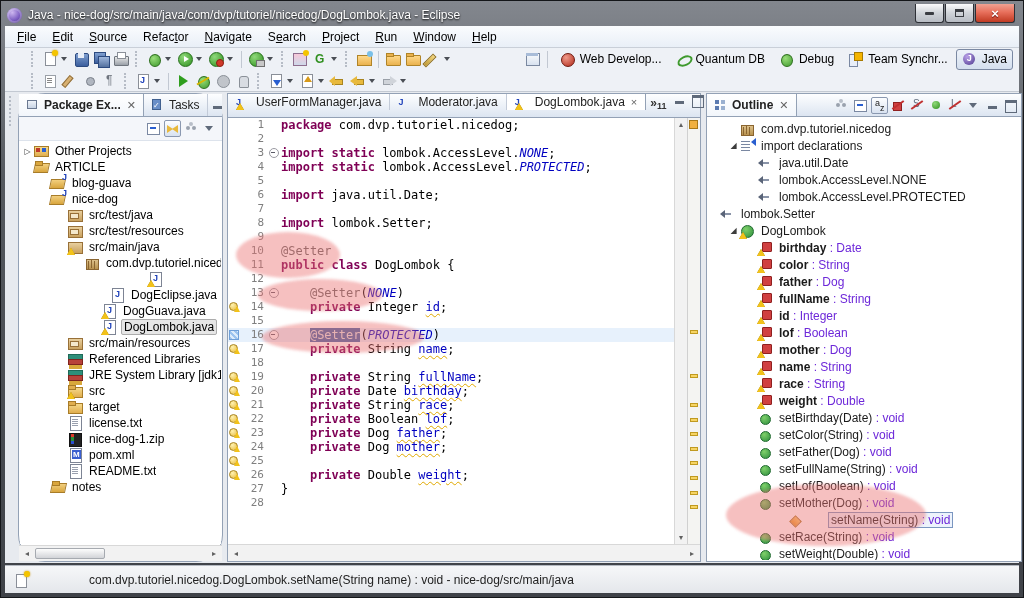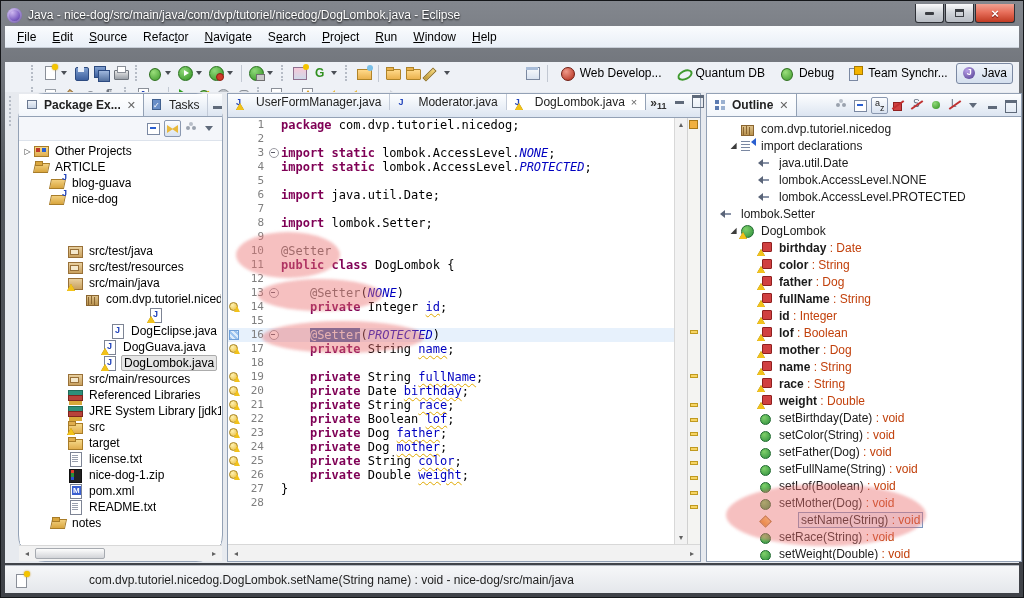--- a/index.html
+++ b/index.html
@@ -21,21 +21,21 @@
   .wbtn.close{background:linear-gradient(#f0a293,#e8705c 45%,#c03a22);}
   .g-min{width:9px;height:3px;background:#3a3d42;border-radius:1px;}
   .g-max{width:9px;height:8px;border:1px solid #3a3d42;border-top:3px solid #3a3d42;background:transparent;}
   .g-x{font-size:13px;line-height:1;color:#fff;text-shadow:0 1px 1px #600;}
   
   .menubar{position:absolute;left:4px;right:4px;top:25px;height:22px;display:flex;align-items:center;
     background:linear-gradient(#fafcfe,#e9eff7);border-bottom:1px solid #c9cfd8;padding-left:4px;}
   .mitem{padding:3px 8px;color:#000;}
   .mitem u{text-decoration:underline;}
   
-  .toolbar{position:absolute;left:4px;right:4px;top:61px;height:44px;background:#eef1f6;
+  .toolbar{position:absolute;left:4px;right:4px;top:47px;height:44px;background:#eef1f6;
     border-bottom:1px solid #c3c9d2;padding-left:20px;}
   .trow{display:flex;align-items:center;height:22px;padding-left:2px;}
   .grip{width:5px;height:16px;border-left:2px dotted #b6bcc6;margin:0 4px;flex:none;}
   .sep{width:1px;height:17px;background:#c2c8d2;margin:0 4px;flex:none;}
   .dd{width:0;height:0;border-left:3px solid transparent;border-right:3px solid transparent;
     border-top:4px solid #4a4e55;margin:0 4px 0 1px;flex:none;}
   .tb{width:18px;height:18px;margin:0 1px;position:relative;flex:none;}
   .tb::before,.tb::after{content:"";position:absolute;}
   .t-newwiz::before{left:4px;top:2px;width:9px;height:12px;background:#fff;border:1px solid #8a8f98;}
   .t-newwiz::after{right:1px;top:0;width:6px;height:6px;background:#f4c400;border-radius:50%;box-shadow:0 0 2px #c79200;}
@@ -215,21 +215,21 @@
   .varrow{position:absolute;left:0;width:100%;text-align:center;color:#606060;font-size:8px;}
   
   .ell{position:absolute;background:rgba(235,115,115,.45);border-radius:50%;filter:blur(1.5px);pointer-events:none;z-index:60;}
   
   .statusbar{position:absolute;left:4px;right:4px;bottom:4px;height:28px;background:linear-gradient(#f6f7f9,#e4e7eb);
     border-top:1px solid #b5bac2;display:flex;align-items:center;}
   .sico{width:14px;height:16px;position:relative;margin-left:10px;flex:none;}
   .sico::before{content:"";position:absolute;left:1px;top:2px;width:9px;height:12px;background:#fff;border:1px solid #8a8f98;}
   .sico::after{content:"";position:absolute;right:-1px;top:-1px;width:6px;height:6px;background:#f4c400;border-radius:50%;box-shadow:0 0 2px #c79200;}
   .stext{margin-left:60px;color:#222;white-space:nowrap;overflow:hidden;}
-  .otype{color:#c2410c;}
+  .otype{color:#6d28d9;}
   .oname{font-weight:bold;color:#1a1a1a;}
   .mname{color:#1a1a1a;}
 </style>
 </head>
 <body>
 
 <div class="frame">
   <div class="titlebar">
     <span class="app-ico"></span>
     <span>Java - nice-dog/src/main/java/com/dvp/tutoriel/nicedog/DogLombok.java - Eclipse</span>
@@ -385,21 +385,21 @@
           <div class="trow2" style="height: 16px; padding-left: 19px;">
             <span class="twist"></span>
             <span class="ticon i-jproj"></span>
             <span class="tlabel">blog-guava</span>
           </div>
           <div class="trow2" style="height: 16px; padding-left: 19px;">
             <span class="twist"></span>
             <span class="ticon i-jproj"></span>
             <span class="tlabel">nice-dog</span>
           </div>
-          <div class="trow2" style="height: 16px; padding-left: 36px; margin-top: 36px;">
+          <div class="trow2" style="height: 16px; padding-left: 36px;">
             <span class="twist"></span>
             <span class="ticon i-src"></span>
             <span class="tlabel">src/test/java</span>
           </div>
           <div class="trow2" style="height: 16px; padding-left: 36px;">
             <span class="twist"></span>
             <span class="ticon i-src"></span>
             <span class="tlabel">src/test/resources</span>
           </div>
           <div class="trow2" style="height: 16px; padding-left: 36px;">
@@ -545,21 +545,21 @@
           <div class="cl"><span class="ann"></span><span class="lnum">15</span><span class="foldc"></span><span class="ctext"></span></div>
           <div class="cl cur"><span class="ann"><span class="hatch"></span></span><span class="lnum">16</span><span class="foldc fold"></span><span class="ctext"><span class="p">    </span><span class="p selseg">@Setter</span><span class="p">(</span><span class="s">PROTECTED</span><span class="p">)</span></span></div>
           <div class="cl"><span class="ann"><span class="bulb"></span></span><span class="lnum">17</span><span class="foldc"></span><span class="ctext"><span class="p">    </span><span class="k">private</span><span class="p"> String </span><span class="f">name</span><span class="p">;</span></span></div>
           <div class="cl"><span class="ann"></span><span class="lnum">18</span><span class="foldc"></span><span class="ctext"></span></div>
           <div class="cl"><span class="ann"><span class="bulb"></span></span><span class="lnum">19</span><span class="foldc"></span><span class="ctext"><span class="p">    </span><span class="k">private</span><span class="p"> String </span><span class="f">fullName</span><span class="p">;</span></span></div>
           <div class="cl"><span class="ann"><span class="bulb"></span></span><span class="lnum">20</span><span class="foldc"></span><span class="ctext"><span class="p">    </span><span class="k">private</span><span class="p"> Date </span><span class="f">birthday</span><span class="p">;</span></span></div>
           <div class="cl"><span class="ann"><span class="bulb"></span></span><span class="lnum">21</span><span class="foldc"></span><span class="ctext"><span class="p">    </span><span class="k">private</span><span class="p"> String </span><span class="f">race</span><span class="p">;</span></span></div>
           <div class="cl"><span class="ann"><span class="bulb"></span></span><span class="lnum">22</span><span class="foldc"></span><span class="ctext"><span class="p">    </span><span class="k">private</span><span class="p"> Boolean </span><span class="f">lof</span><span class="p">;</span></span></div>
           <div class="cl"><span class="ann"><span class="bulb"></span></span><span class="lnum">23</span><span class="foldc"></span><span class="ctext"><span class="p">    </span><span class="k">private</span><span class="p"> Dog </span><span class="f">father</span><span class="p">;</span></span></div>
           <div class="cl"><span class="ann"><span class="bulb"></span></span><span class="lnum">24</span><span class="foldc"></span><span class="ctext"><span class="p">    </span><span class="k">private</span><span class="p"> Dog </span><span class="f">mother</span><span class="p">;</span></span></div>
-          <div class="cl"><span class="ann"><span class="bulb"></span></span><span class="lnum">25</span><span class="foldc"></span><span class="ctext"><span class="p">    </span><span class="k">private</span><span class="p"> String </span><span class="f">color</span><span class="p">;</span></span></div>
+          <div class="cl"><span class="ann"><span class="bulb"></span></span><span class="lnum">25</span><span class="foldc"></span></div>
           <div class="cl"><span class="ann"><span class="bulb"></span></span><span class="lnum">26</span><span class="foldc"></span><span class="ctext"><span class="p">    </span><span class="k">private</span><span class="p"> Double </span><span class="f">weight</span><span class="p">;</span></span></div>
           <div class="cl"><span class="ann"></span><span class="lnum">27</span><span class="foldc"></span><span class="ctext"><span class="p">}</span></span></div>
           <div class="cl"><span class="ann"></span><span class="lnum">28</span><span class="foldc"></span><span class="ctext"></span></div>
         </div>
       <div class="vscroll">
         <span class="varrow" style="top:2px">▴</span>
         <span class="varrow" style="bottom:2px">▾</span>
       </div>
       <div class="ruler" id="ruler">
           <span class="rhead"></span>
@@ -734,21 +734,21 @@
           <div class="trow2" style="height: 17px; padding-left: 38px;">
             <span class="twist"></span>
             <span class="ticon i-meth"></span>
             <span class="tlabel"><span class="mname">setLof(Boolean)</span><span class="otype"> : void</span></span>
           </div>
           <div class="trow2" style="height: 17px; padding-left: 38px;">
             <span class="twist"></span>
             <span class="ticon i-meth"></span>
             <span class="tlabel"><span class="mname">setMother(Dog)</span><span class="otype"> : void</span></span>
           </div>
-          <div class="trow2" style="height: 17px; padding-left: 18px; gap: 20px;">
+          <div class="trow2" style="height: 17px; padding-left: 48px; gap: 20px;">
             <span class="twist"></span>
             <span class="ticon i-methp"></span>
             <span class="tlabel selrow-out"><span class="mname">setName(String)</span><span class="otype"> : void</span></span>
           </div>
           <div class="trow2" style="height: 17px; padding-left: 38px;">
             <span class="twist"></span>
             <span class="ticon i-meth"></span>
             <span class="tlabel"><span class="mname">setRace(String)</span><span class="otype"> : void</span></span>
           </div>
           <div class="trow2" style="height: 17px; padding-left: 38px;">

